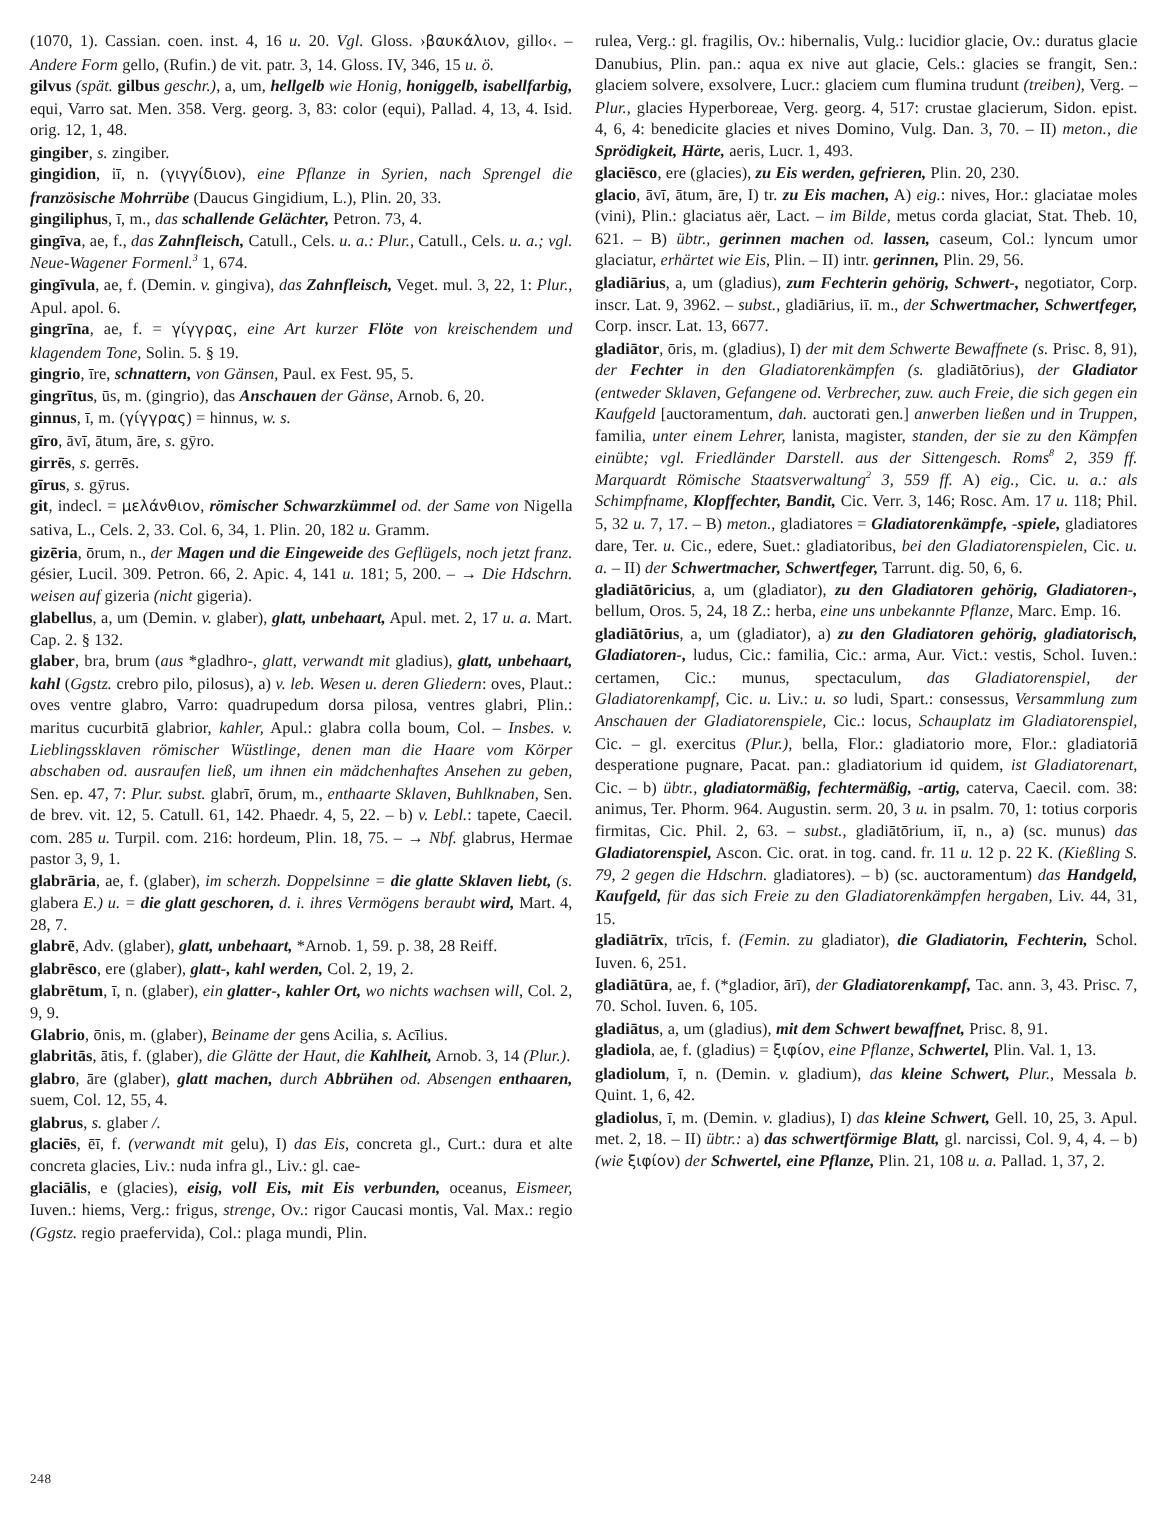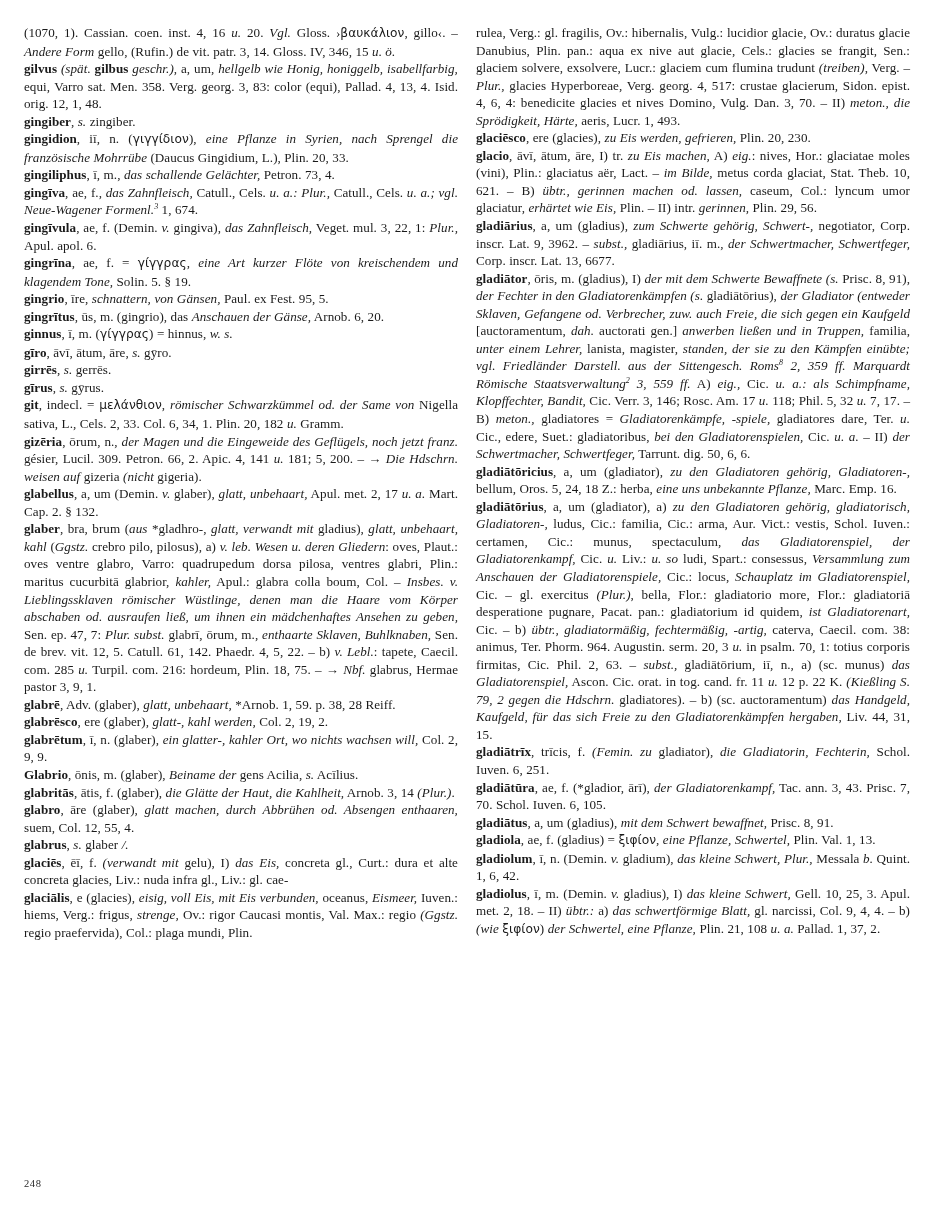--- a/index.html
+++ b/index.html
@@ -50,21 +50,21 @@
   .entry.hang {
     
   }
   
   b.lem {
     font-weight: bold;
     font-style: normal;
   }
   
   i.bi {
-    font-weight: normal;
+    font-weight: bold;
     font-style: italic;
   }
   
   i.it {
     font-style: italic;
     font-weight: normal;
   }
   
   b.br {
     font-weight: bold;
@@ -108,35 +108,36 @@
         <p class="entry"><b class="lem">gingrio</b>, īre, <i class="bi">schnattern,</i> <i class="it">von Gänsen,</i> Paul. ex Fest. 95, 5.</p>
         <p class="entry"><b class="lem">gingrītus</b>, ūs, m. (gingrio), das <i class="bi">Anschauen</i> <i class="it">der Gänse,</i> Arnob. 6, 20.</p>
         <p class="entry"><b class="lem">ginnus</b>, ī, m. (<span class="gr">γίγγρας</span>) = hinnus, <i class="it">w. s.</i></p>
         <p class="entry"><b class="lem">gīro</b>, āvī, ātum, āre, <i class="it">s.</i> gȳro.</p>
         <p class="entry"><b class="lem">girrēs</b>, <i class="it">s.</i> gerrēs.</p>
         <p class="entry"><b class="lem">gīrus</b>, <i class="it">s.</i> gȳrus.</p>
         <p class="entry"><b class="lem">git</b>, indecl. = <span class="gr">μελάνθιον</span>, <i class="bi">römischer Schwarzkümmel</i> <i class="it">od. der Same von</i> Nigella sativa, L., Cels. 2, 33. Col. 6, 34, 1. Plin. 20, 182 <i class="it">u.</i> Gramm.</p>
         <p class="entry"><b class="lem">gizēria</b>, ōrum, n., <i class="it">der</i> <i class="bi">Magen und die Eingeweide</i> <i class="it">des Geflügels, noch jetzt franz.</i> gésier, Lucil. 309. Petron. 66, 2. Apic. 4, 141 <i class="it">u.</i> 181; 5, 200. – → <i class="it">Die Hdschrn. weisen auf</i> gizeria <i class="it">(nicht</i> gigeria).</p>
         <p class="entry"><b class="lem">glabellus</b>, a, um (Demin. <i class="it">v.</i> glaber), <i class="bi">glatt, unbehaart,</i> Apul. met. 2, 17 <i class="it">u. a.</i> Mart. Cap. 2. § 132.</p>
         <p class="entry"><b class="lem">glaber</b>, bra, brum (<i class="it">aus</i> *gladhro-, <i class="it">glatt, verwandt mit</i> gladius), <i class="bi">glatt, unbehaart, kahl</i> (<i class="it">Ggstz.</i> crebro pilo, pilosus), a) <i class="it">v. leb. Wesen u. deren Gliedern</i>: oves, Plaut.: oves ventre glabro, Varro: quadrupedum dorsa pilosa, ventres glabri, Plin.: maritus cucurbitā glabrior, <i class="it">kahler,</i> Apul.: glabra colla boum, Col. – <i class="it">Insbes. v. Lieblingssklaven römischer Wüstlinge, denen man die Haare vom Körper abschaben od. ausraufen ließ, um ihnen ein mädchenhaftes Ansehen zu geben,</i> Sen. ep. 47, 7: <i class="it">Plur. subst.</i> glabrī, ōrum, m., <i class="it">enthaarte Sklaven, Buhlknaben,</i> Sen. de brev. vit. 12, 5. Catull. 61, 142. Phaedr. 4, 5, 22. – b) <i class="it">v. Lebl.</i>: tapete, Caecil. com. 285 <i class="it">u.</i> Turpil. com. 216: hordeum, Plin. 18, 75. – → <i class="it">Nbf.</i> glabrus, Hermae pastor 3, 9, 1.</p>
+        <p class="entry"><b class="lem">glabrāria</b>, ae, f. (glaber), <i class="it">im scherzh. Doppelsinne =</i> <i class="bi">die glatte Sklaven liebt,</i> <i class="it">(s.</i> glabera <i class="it">E.) u. =</i> <i class="bi">die glatt geschoren,</i> <i class="it">d. i. ihres Vermögens beraubt</i> <i class="bi">wird,</i> Mart. 4, 28, 7.</p>
         <p class="entry"><b class="lem">glabrē</b>, Adv. (glaber), <i class="bi">glatt, unbehaart,</i> *Arnob. 1, 59. p. 38, 28 Reiff.</p>
         <p class="entry"><b class="lem">glabrēsco</b>, ere (glaber), <i class="bi">glatt-, kahl werden,</i> Col. 2, 19, 2.</p>
         <p class="entry"><b class="lem">glabrētum</b>, ī, n. (glaber), <i class="it">ein</i> <i class="bi">glatter-, kahler Ort,</i> <i class="it">wo nichts wachsen will,</i> Col. 2, 9, 9.</p>
         <p class="entry"><b class="lem">Glabrio</b>, ōnis, m. (glaber), <i class="it">Beiname der</i> gens Acilia, <i class="it">s.</i> Acīlius.</p>
         <p class="entry"><b class="lem">glabritās</b>, ātis, f. (glaber), <i class="it">die Glätte der Haut, die</i> <i class="bi">Kahlheit,</i> Arnob. 3, 14 <i class="it">(Plur.)</i>.</p>
         <p class="entry"><b class="lem">glabro</b>, āre (glaber), <i class="bi">glatt machen,</i> <i class="it">durch</i> <i class="bi">Abbrühen</i> <i class="it">od. Absengen</i> <i class="bi">enthaaren,</i> suem, Col. 12, 55, 4.</p>
         <p class="entry"><b class="lem">glabrus</b>, <i class="it">s.</i> glaber <i class="it">/.</i></p>
         <p class="entry"><b class="lem">glaciēs</b>, ēī, f. <i class="it">(verwandt mit</i> gelu), I) <i class="it">das Eis,</i> concreta gl., Curt.: dura et alte concreta glacies, Liv.: nuda infra gl., Liv.: gl. cae-</p>
         <p class="entry"><b class="lem">glaciālis</b>, e (glacies), <i class="bi">eisig, voll Eis, mit Eis verbunden,</i> oceanus, <i class="it">Eismeer,</i> Iuven.: hiems, Verg.: frigus, <i class="it">strenge,</i> Ov.: rigor Caucasi montis, Val. Max.: regio <i class="it">(Ggstz.</i> regio praefervida), Col.: plaga mundi, Plin.</p>
       </div>
     <div class="col col-right">
         <p class="entry hang">rulea, Verg.: gl. fragilis, Ov.: hibernalis, Vulg.: lucidior glacie, Ov.: duratus glacie Danubius, Plin. pan.: aqua ex nive aut glacie, Cels.: glacies se frangit, Sen.: glaciem solvere, exsolvere, Lucr.: glaciem cum flumina trudunt <i class="it">(treiben)</i>, Verg. – <i class="it">Plur.,</i> glacies Hyperboreae, Verg. georg. 4, 517: crustae glacierum, Sidon. epist. 4, 6, 4: benedicite glacies et nives Domino, Vulg. Dan. 3, 70. – II) <i class="it">meton., die</i> <i class="bi">Sprödigkeit, Härte,</i> aeris, Lucr. 1, 493.</p>
         <p class="entry"><b class="lem">glaciēsco</b>, ere (glacies), <i class="bi">zu Eis werden, gefrieren,</i> Plin. 20, 230.</p>
         <p class="entry"><b class="lem">glacio</b>, āvī, ātum, āre, I) tr. <i class="bi">zu Eis machen,</i> A) <i class="it">eig.</i>: nives, Hor.: glaciatae moles (vini), Plin.: glaciatus aër, Lact. – <i class="it">im Bilde,</i> metus corda glaciat, Stat. Theb. 10, 621. – B) <i class="it">übtr.,</i> <i class="bi">gerinnen machen</i> <i class="it">od.</i> <i class="bi">lassen,</i> caseum, Col.: lyncum umor glaciatur, <i class="it">erhärtet wie Eis,</i> Plin. – II) intr. <i class="bi">gerinnen,</i> Plin. 29, 56.</p>
-        <p class="entry"><b class="lem">gladiārius</b>, a, um (gladius), <i class="bi">zum Schwerte gehörig, Schwert-,</i> negotiator, Corp. inscr. Lat. 9, 3962. – <i class="it">subst.,</i> gladiārius, iī. m., <i class="it">der</i> <i class="bi">Schwertmacher, Schwertfeger,</i> Corp. inscr. Lat. 13, 6677.</p>
+        <p class="entry"><b class="lem">gladiārius</b>, a, um (gladius), <i class="bi">zum Fechterin gehörig, Schwert-,</i> negotiator, Corp. inscr. Lat. 9, 3962. – <i class="it">subst.,</i> gladiārius, iī. m., <i class="it">der</i> <i class="bi">Schwertmacher, Schwertfeger,</i> Corp. inscr. Lat. 13, 6677.</p>
         <p class="entry"><b class="lem">gladiātor</b>, ōris, m. (gladius), I) <i class="it">der mit dem Schwerte Bewaffnete (s.</i> Prisc. 8, 91), <i class="it">der</i> <i class="bi">Fechter</i> <i class="it">in den Gladiatorenkämpfen (s.</i> gladiātōrius), <i class="it">der</i> <i class="bi">Gladiator</i> <i class="it">(entweder Sklaven, Gefangene od. Verbrecher, zuw. auch Freie, die sich gegen ein Kaufgeld</i> [auctoramentum, <i class="it">dah.</i> auctorati gen.] <i class="it">anwerben ließen und in Truppen,</i> familia, <i class="it">unter einem Lehrer,</i> lanista, magister, <i class="it">standen, der sie zu den Kämpfen einübte; vgl. Friedländer Darstell. aus der Sittengesch. Roms<sup>8</sup> 2, 359 ff. Marquardt Römische Staatsverwaltung<sup>2</sup> 3, 559 ff.</i> A) <i class="it">eig.,</i> Cic. <i class="it">u. a.: als Schimpfname,</i> <i class="bi">Klopffechter, Bandit,</i> Cic. Verr. 3, 146; Rosc. Am. 17 <i class="it">u.</i> 118; Phil. 5, 32 <i class="it">u.</i> 7, 17. – B) <i class="it">meton.,</i> gladiatores = <i class="bi">Gladiatorenkämpfe, -spiele,</i> gladiatores dare, Ter. <i class="it">u.</i> Cic., edere, Suet.: gladiatoribus, <i class="it">bei den Gladiatorenspielen,</i> Cic. <i class="it">u. a.</i> – II) <i class="it">der</i> <i class="bi">Schwertmacher, Schwertfeger,</i> Tarrunt. dig. 50, 6, 6.</p>
         <p class="entry"><b class="lem">gladiātōricius</b>, a, um (gladiator), <i class="bi">zu den Gladiatoren gehörig, Gladiatoren-,</i> bellum, Oros. 5, 24, 18 Z.: herba, <i class="it">eine uns unbekannte Pflanze,</i> Marc. Emp. 16.</p>
         <p class="entry"><b class="lem">gladiātōrius</b>, a, um (gladiator), a) <i class="bi">zu den Gladiatoren gehörig, gladiatorisch, Gladiatoren-,</i> ludus, Cic.: familia, Cic.: arma, Aur. Vict.: vestis, Schol. Iuven.: certamen, Cic.: munus, spectaculum, <i class="it">das Gladiatorenspiel, der Gladiatorenkampf,</i> Cic. <i class="it">u.</i> Liv.: <i class="it">u. so</i> ludi, Spart.: consessus, <i class="it">Versammlung zum Anschauen der Gladiatorenspiele,</i> Cic.: locus, <i class="it">Schauplatz im Gladiatorenspiel,</i> Cic. – gl. exercitus <i class="it">(Plur.)</i>, bella, Flor.: gladiatorio more, Flor.: gladiatoriā desperatione pugnare, Pacat. pan.: gladiatorium id quidem, <i class="it">ist Gladiatorenart,</i> Cic. – b) <i class="it">übtr.,</i> <i class="bi">gladiatormäßig, fechtermäßig, -artig,</i> caterva, Caecil. com. 38: animus, Ter. Phorm. 964. Augustin. serm. 20, 3 <i class="it">u.</i> in psalm. 70, 1: totius corporis firmitas, Cic. Phil. 2, 63. – <i class="it">subst.,</i> gladiātōrium, iī, n., a) (sc. munus) <i class="it">das</i> <i class="bi">Gladiatorenspiel,</i> Ascon. Cic. orat. in tog. cand. fr. 11 <i class="it">u.</i> 12 p. 22 K. <i class="it">(Kießling S. 79, 2 gegen die Hdschrn.</i> gladiatores). – b) (sc. auctoramentum) <i class="it">das</i> <i class="bi">Handgeld, Kaufgeld,</i> <i class="it">für das sich Freie zu den Gladiatorenkämpfen hergaben,</i> Liv. 44, 31, 15.</p>
         <p class="entry"><b class="lem">gladiātrīx</b>, trīcis, f. <i class="it">(Femin. zu</i> gladiator), <i class="bi">die Gladiatorin, Fechterin,</i> Schol. Iuven. 6, 251.</p>
         <p class="entry"><b class="lem">gladiātūra</b>, ae, f. (*gladior, ārī), <i class="it">der</i> <i class="bi">Gladiatorenkampf,</i> Tac. ann. 3, 43. Prisc. 7, 70. Schol. Iuven. 6, 105.</p>
         <p class="entry"><b class="lem">gladiātus</b>, a, um (gladius), <i class="bi">mit dem Schwert bewaffnet,</i> Prisc. 8, 91.</p>
         <p class="entry"><b class="lem">gladiola</b>, ae, f. (gladius) = <span class="gr">ξιφίον</span>, <i class="it">eine Pflanze,</i> <i class="bi">Schwertel,</i> Plin. Val. 1, 13.</p>
         <p class="entry"><b class="lem">gladiolum</b>, ī, n. (Demin. <i class="it">v.</i> gladium), <i class="it">das</i> <i class="bi">kleine Schwert,</i> <i class="it">Plur.,</i> Messala <i class="it">b.</i> Quint. 1, 6, 42.</p>
         <p class="entry"><b class="lem">gladiolus</b>, ī, m. (Demin. <i class="it">v.</i> gladius), I) <i class="it">das</i> <i class="bi">kleine Schwert,</i> Gell. 10, 25, 3. Apul. met. 2, 18. – II) <i class="it">übtr.:</i> a) <i class="bi">das schwertförmige Blatt,</i> gl. narcissi, Col. 9, 4, 4. – b) <i class="it">(wie</i> <span class="gr">ξιφίον</span>) <i class="it">der</i> <i class="bi">Schwertel, eine Pflanze,</i> Plin. 21, 108 <i class="it">u. a.</i> Pallad. 1, 37, 2.</p>
       </div>

